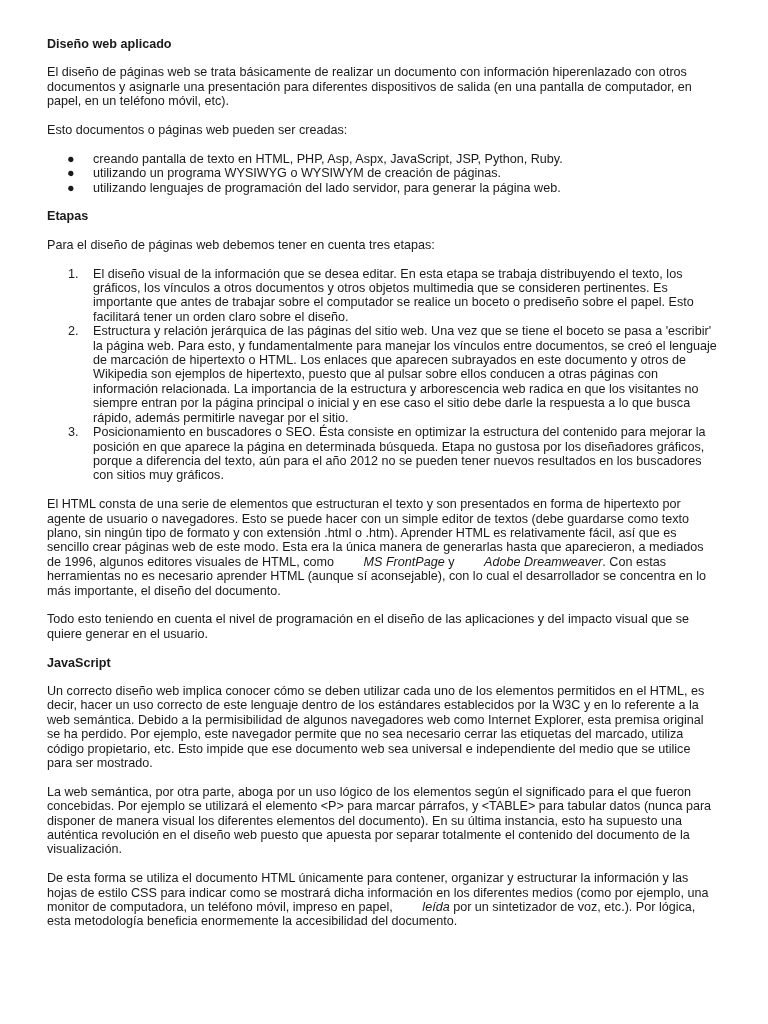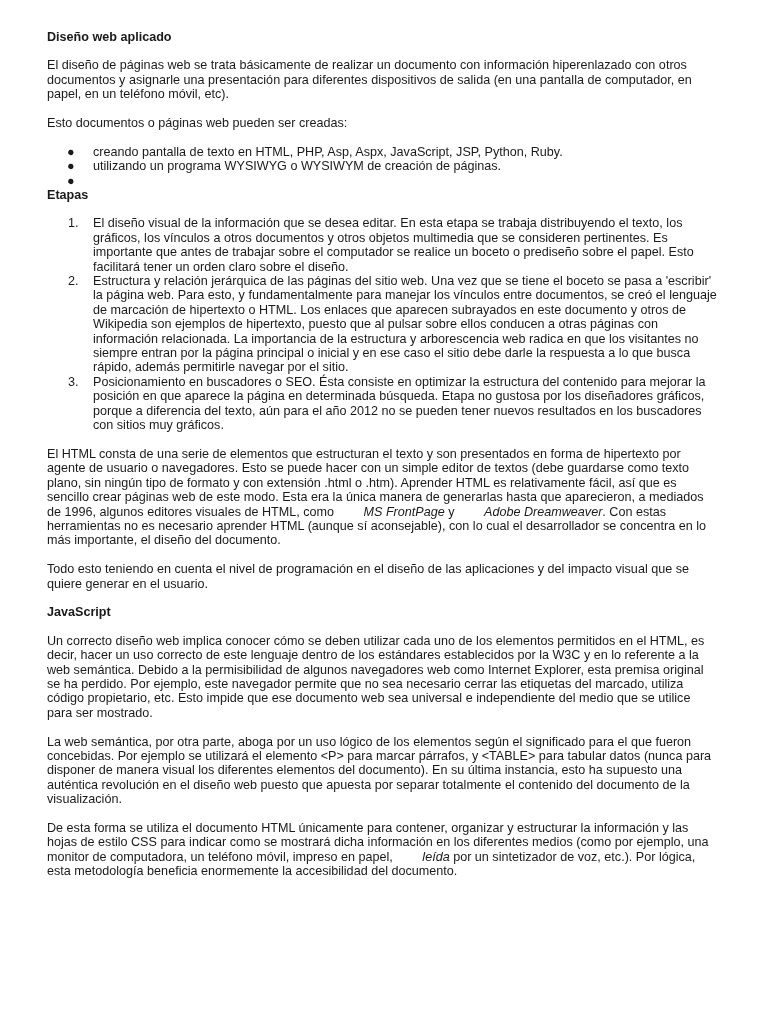--- a/index.html
+++ b/index.html
@@ -1,18 +1,18 @@
 <!DOCTYPE html>
 <html><head>
   <meta charset="utf-8">
   <style>
     html, body { margin: 0; padding: 0; background: #ffffff; }
     body { width: 768px; height: 1024px; overflow: hidden; position: relative; }
     .page {
-      position: absolute; left: 47px; top: 30px; width: 670px;
+      position: absolute; left: 47px; top: 37px; width: 670px;
       font-family: "Liberation Sans", sans-serif;
       font-size: 12.6px; line-height: 14.4px; color: #1a1a1a;
     }
     h2 { font-size: 12.6px; font-weight: bold; margin: 0 0 14px 0; line-height: 14.4px; }
     p { margin: 0 0 14.4px 0; }
     ul, ol { margin: 0 0 14.4px 0; padding: 0; list-style: none; }
     li { position: relative; padding-left: 46px; }
     .bullet { position: absolute; left: 20px; top: 0; width: 14px; }
     .num { position: absolute; left: 21px; top: 0; }
     em { font-style: italic; margin-left: 26px; }
@@ -21,24 +21,25 @@
 <body>
 
 <div class="page">
 
   <h2>Diseño web aplicado</h2>
   <p>El diseño de páginas web se trata básicamente de realizar un documento con información hiperenlazado con otros documentos y asignarle una presentación para diferentes dispositivos de salida (en una pantalla de computador, en papel, en un teléfono móvil, etc).</p>
   <p>Esto documentos o páginas web pueden ser creadas:</p>
   <ul>
     <li><span class="bullet">●</span><span>creando pantalla de texto en HTML, PHP, Asp, Aspx, JavaScript, JSP, Python, Ruby.</span></li>
     <li><span class="bullet">●</span><span>utilizando un programa WYSIWYG o WYSIWYM de creación de páginas.</span></li>
-    <li><span class="bullet">●</span></li>
+    <li><span class="bullet">●</span><span>utilizando lenguajes de programación del lado servidor, para generar la página web.</span></li>
   </ul>
 
   <h2>Etapas</h2>
+  <p>Para el diseño de páginas web debemos tener en cuenta tres etapas:</p>
   <ol>
     <li><span class="num">1.</span><span>El diseño visual de la información que se desea editar. En esta etapa se trabaja distribuyendo el texto, los gráficos, los vínculos a otros documentos y otros objetos multimedia que se consideren pertinentes. Es importante que antes de trabajar sobre el computador se realice un boceto o prediseño sobre el papel. Esto facilitará tener un orden claro sobre el diseño.</span></li>
     <li><span class="num">2.</span><span>Estructura y relación jerárquica de las páginas del sitio web. Una vez que se tiene el boceto se pasa a 'escribir' la página web. Para esto, y fundamentalmente para manejar los vínculos entre documentos, se creó el lenguaje de marcación de hipertexto o HTML. Los enlaces que aparecen subrayados en este documento y otros de Wikipedia son ejemplos de hipertexto, puesto que al pulsar sobre ellos conducen a otras páginas con información relacionada. La importancia de la estructura y arborescencia web radica en que los visitantes no siempre entran por la página principal o inicial y en ese caso el sitio debe darle la respuesta a lo que busca rápido, además permitirle navegar por el sitio.</span></li>
     <li><span class="num">3.</span><span>Posicionamiento en buscadores o SEO. Ésta consiste en optimizar la estructura del contenido para mejorar la posición en que aparece la página en determinada búsqueda. Etapa no gustosa por los diseñadores gráficos, porque a diferencia del texto, aún para el año 2012 no se pueden tener nuevos resultados en los buscadores con sitios muy gráficos.</span></li>
   </ol>
 
   <p><span>El HTML consta de una serie de elementos que estructuran el texto y son presentados en forma de hipertexto por agente de usuario o navegadores. Esto se puede hacer con un simple editor de textos (debe guardarse como texto plano, sin ningún tipo de formato y con extensión .html o .htm). Aprender HTML es relativamente fácil, así que es sencillo crear páginas web de este modo. Esta era la única manera de generarlas hasta que aparecieron, a mediados de 1996, algunos editores visuales de HTML, como </span><em>MS FrontPage</em><span> y </span><em>Adobe Dreamweaver</em><span>. Con estas herramientas no es necesario aprender HTML (aunque sí aconsejable), con lo cual el desarrollador se concentra en lo más importante, el diseño del documento.</span></p>
   <p>Todo esto teniendo en cuenta el nivel de programación en el diseño de las aplicaciones y del impacto visual que se quiere generar en el usuario.</p>
 
   <h2>JavaScript</h2>

